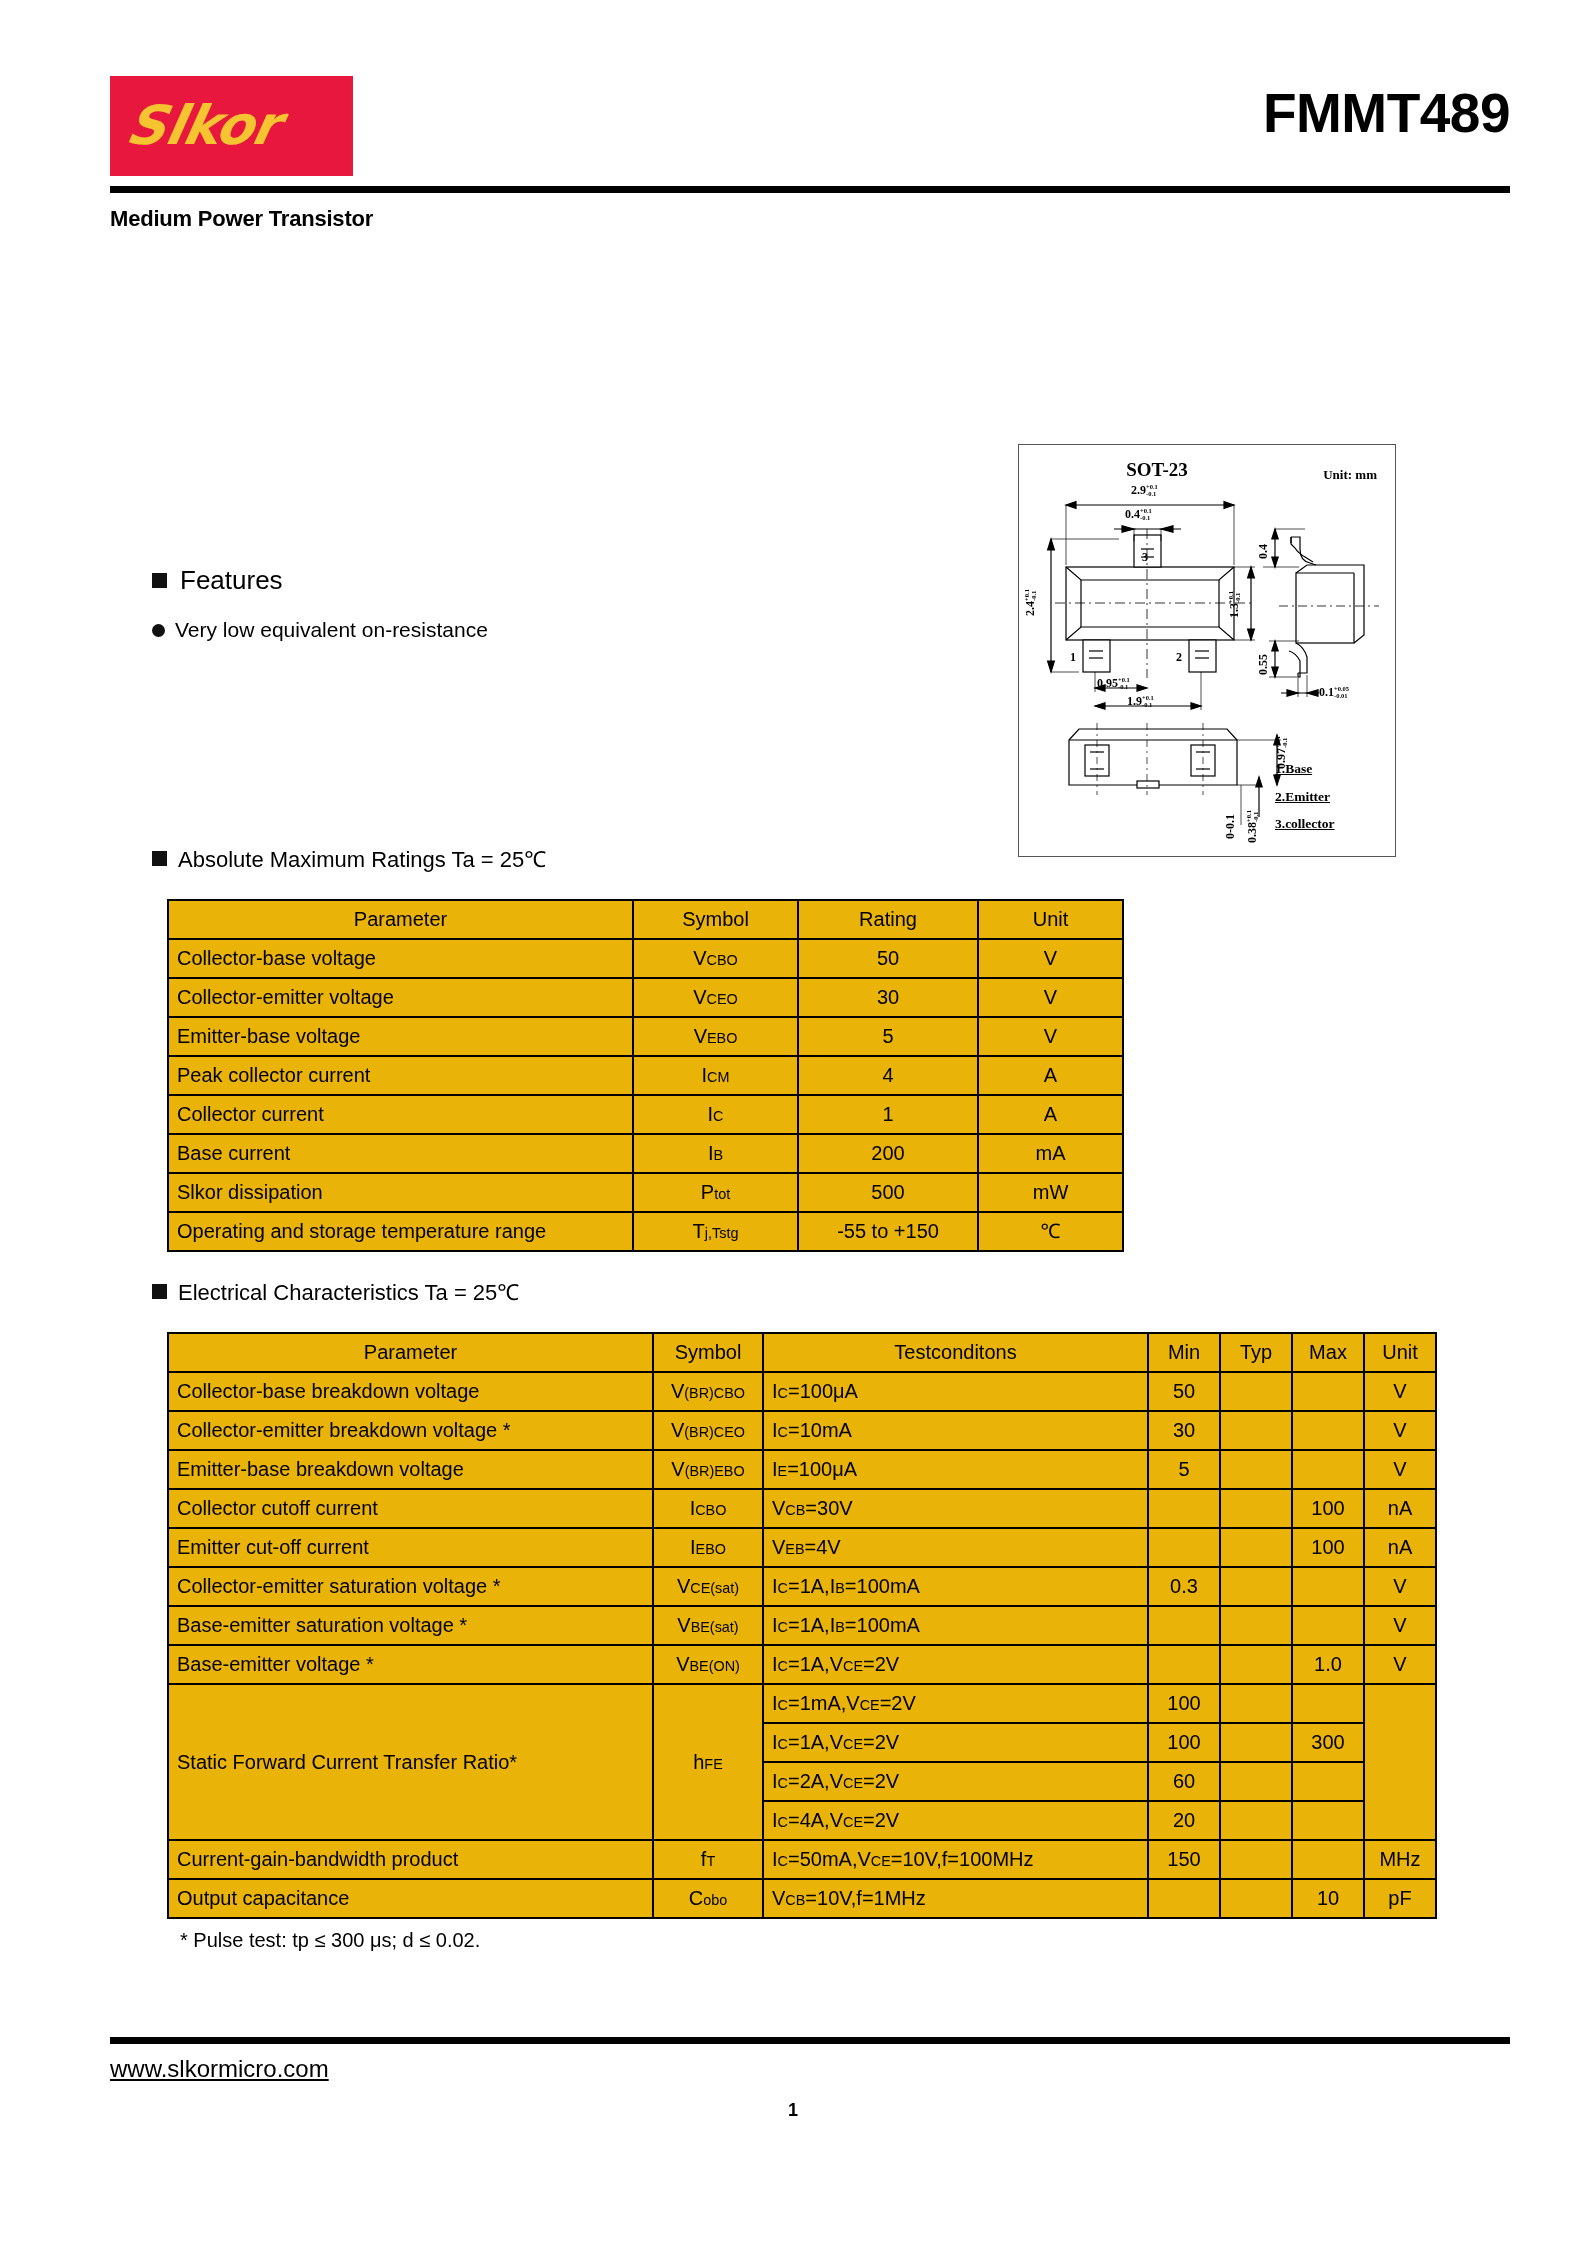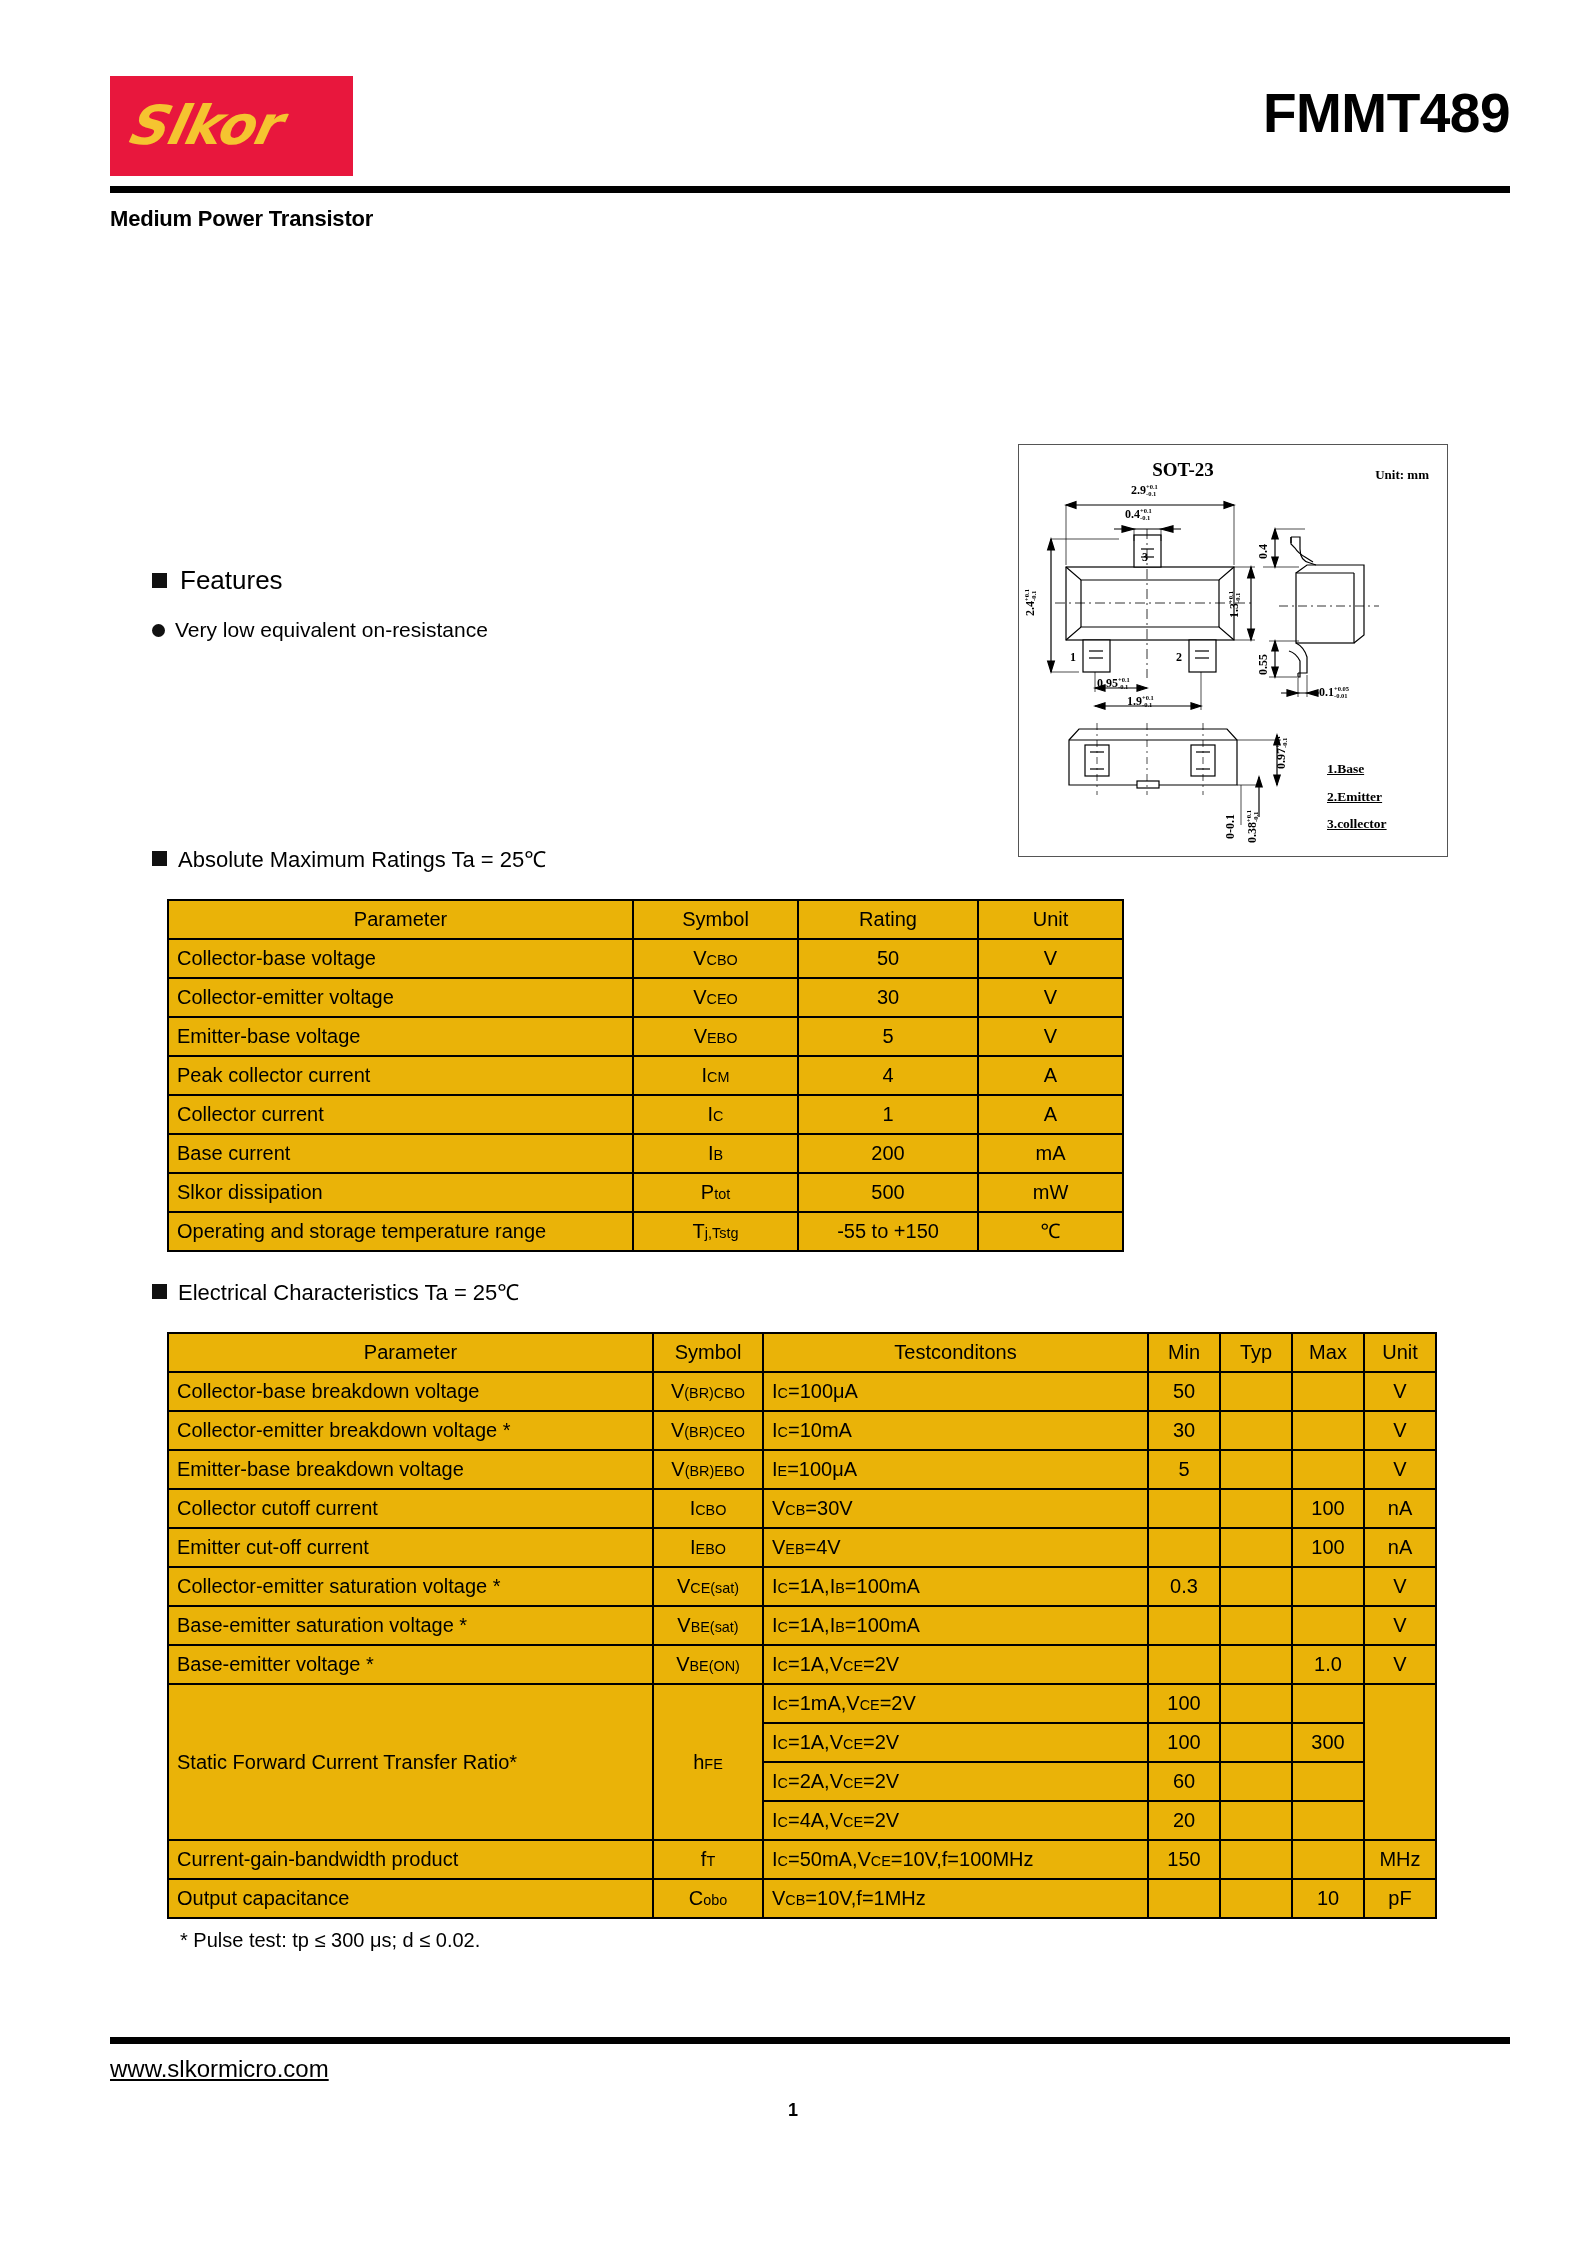--- a/index.html
+++ b/index.html
@@ -80,21 +80,21 @@
   }
   .dot-bullet {
     display:inline-block;
     width: 13px; height: 13px; background:#111; border-radius:50%;
   }
 
   
   .pkg-box {
     position: absolute;
     left: 1018px; top: 444px;
-    width: 430px; height: 413px;
+    width: 378px; height: 413px;
     border: 1.5px solid #555;
     background: #fff;
     padding-left: 44px;
   }
   .pkg-title {
     position: absolute; left: 0; right: 0; top: 14px;
     text-align: center;
     font-family: "Liberation Serif", serif;
     font-weight: 700; font-size: 19px;
     padding-right: 100px;

